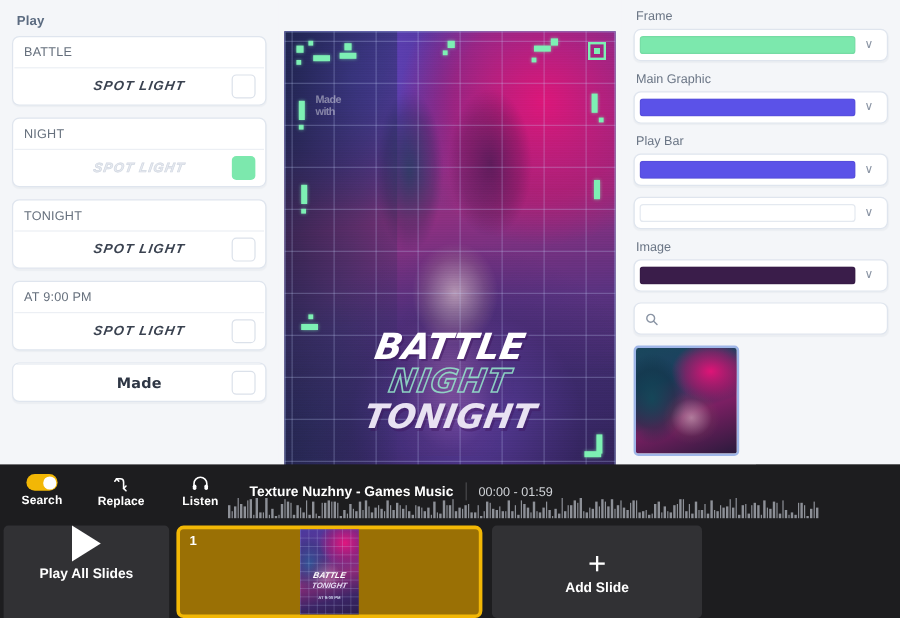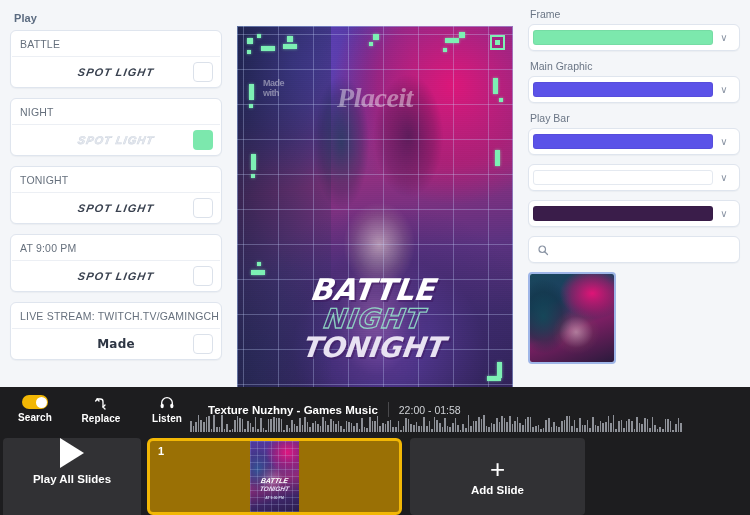--- a/index.html
+++ b/index.html
@@ -322,21 +322,20 @@
       <div class="text-card">
         <div class="tc-value">AT 9:00 PM</div>
         <div class="tc-divider"></div>
         <div class="tc-foot">
           <span class="font-sample">SPOT LIGHT</span>
           <span class="swatch-box"></span>
         </div>
       </div>
 
       <div class="text-card">
-        <div class="tc-value">LIVE STREAM: TWITCH.TV/GAMINGCH</div>
         <div class="tc-divider"></div>
         <div class="tc-foot">
           <span class="font-sample anton">Made</span>
           <span class="swatch-box"></span>
         </div>
       </div>
     </div>
 
     <div class="canvas-wrap">
       <div class="canvas">
@@ -369,21 +368,20 @@
         <span class="px wide" style="left:14px; top:244px;"></span>
         <span class="px wide" style="left:250px; top:350px;"></span>
         <span class="px tall" style="left:260px; top:336px;"></span>
         <div class="cv-box-tr"></div>
 
         <div class="watermark">
           <span class="wm-small">
             <span>Made</span><br>
             <span>with</span>
           </span>
-          <span>Placeit</span>
         </div>
 
         <div class="cv-texts">
           <div class="t-battle">BATTLE</div>
           <div class="t-night">NIGHT</div>
           <div class="t-tonight">TONIGHT</div>
         </div>
       </div>
     </div>
 
@@ -414,20 +412,21 @@
       </div>
 
       <div class="field">
         <div class="color-select">
           <span class="color-bar empty"></span>
           <span class="chev">∨</span>
         </div>
       </div>
 
       <div class="field">
+        <div class="field-label">Image</div>
         <div class="color-select">
           <span class="color-bar" style="background:#3a1d4a"></span>
           <span class="chev">∨</span>
         </div>
       </div>
 
       <div class="search-box">
         <svg viewBox="0 0 24 24" fill="none" stroke="#8a94a4" stroke-width="2.4" stroke-linecap="round">
           <circle cx="10.5" cy="10.5" r="6.5"></circle>
             <line x1="15.5" y1="15.5" x2="21" y2="21"></line>
@@ -472,21 +471,21 @@
               <rect x="2.5" y="13" width="4.5" height="7" rx="2.2" fill="#fff" stroke="none"></rect>
               <rect x="17" y="13" width="4.5" height="7" rx="2.2" fill="#fff" stroke="none"></rect>
             </svg>
           </span>
           <span class="tool-label">Listen</span>
         </div>
       </div>
 
       <div class="track-name">Texture Nuzhny - Games Music</div>
       <div class="track-sep"></div>
-      <div class="track-time">22:00 - 01:58</div>
+      <div class="track-time">00:00 - 01:59</div>
 
       <div class="waveform" id="waveform">
           <i style="height: 11px;"></i>
           <i style="height: 6.5px;"></i>
           <i style="height: 10.1px;"></i>
           <i style="height: 16.8px;"></i>
           <i style="height: 12.1px;"></i>
           <i style="height: 9.9px;"></i>
           <i style="height: 15px;"></i>
           <i style="height: 15.7px;"></i>

